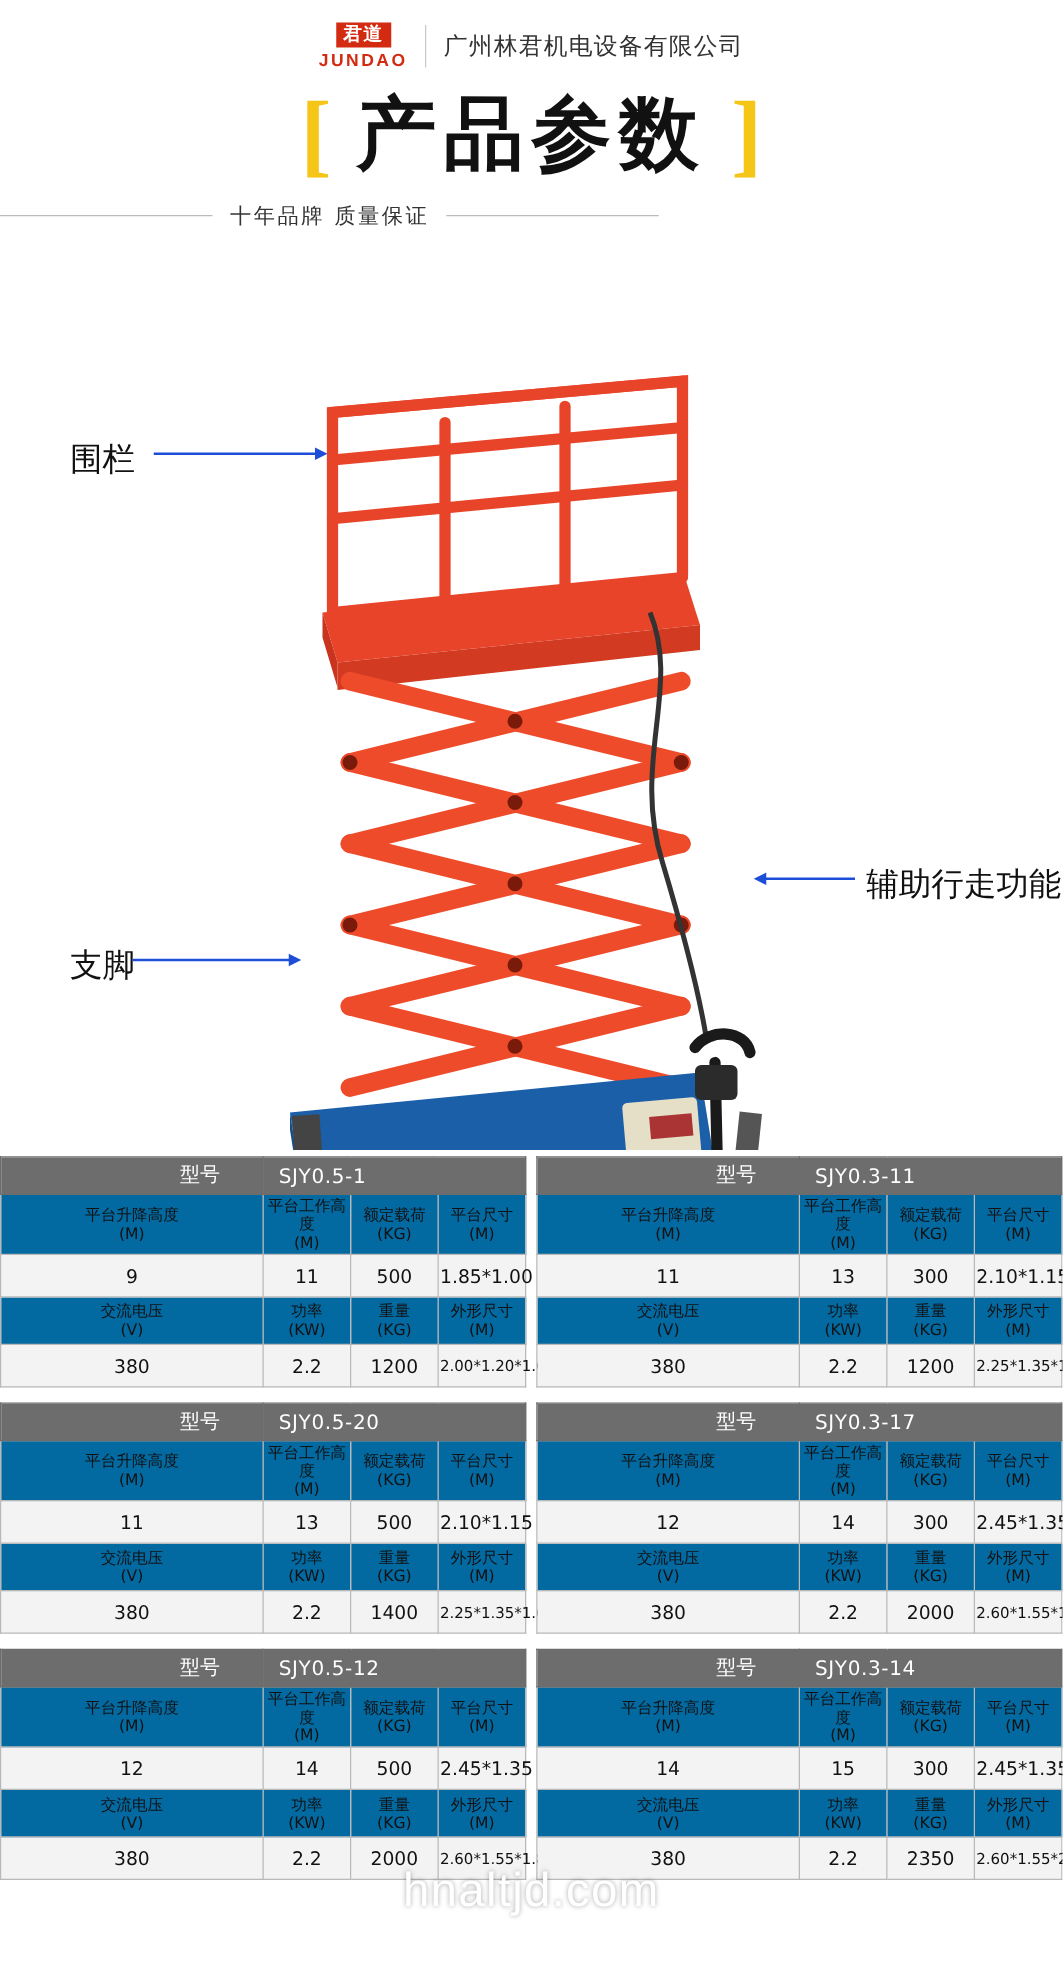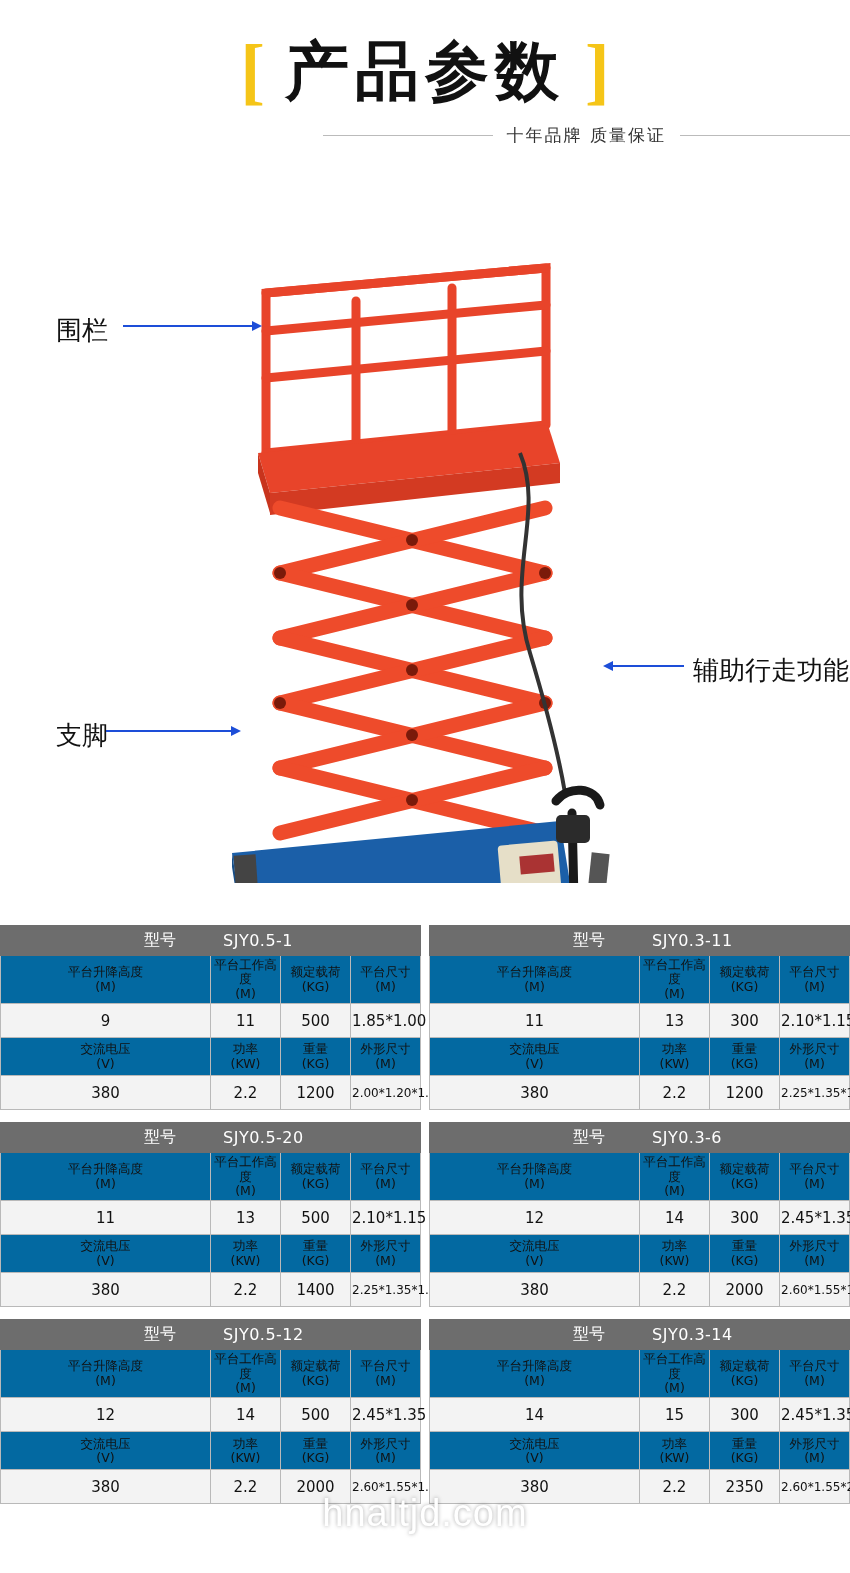--- a/index.html
+++ b/index.html
@@ -77,21 +77,21 @@
     color: #111111;
     letter-spacing: 6px;
     font-weight: bold;
     font-family: "DejaVu Sans", sans-serif;
     line-height: 1;
   }
 
   .subtitle-row {
     display: flex;
     align-items: center;
-    justify-content: flex-end;
+    justify-content: flex-start;
     gap: 14px;
     margin-top: 16px;
   }
   .sub-line {
     width: 170px;
     height: 1px;
     background: #bbbbbb;
   }
   .subtitle {
     font-size: 17px;
@@ -207,20 +207,28 @@
     font-family: "Liberation Sans", sans-serif;
     text-shadow: 0 0 4px rgba(0,0,0,0.35);
     letter-spacing: 1px;
     pointer-events: none;
   }
 </style>
 </head>
 <body>
 
 <div class="header">
+  <div class="brand-row">
+    <div class="logo-block">
+      <div class="logo-cn">君道</div>
+      <div class="logo-en">JUNDAO</div>
+    </div>
+    <div class="logo-divider"></div>
+    <div class="company-name">广州林君机电设备有限公司</div>
+  </div>
 
   <div class="title-row">
     <span class="bracket">[</span>
     <span class="main-title">产品参数</span>
     <span class="bracket">]</span>
   </div>
 
   <div class="subtitle-row">
     <span class="sub-line"></span>
     <span class="subtitle">十年品牌  质量保证</span>
@@ -415,21 +423,21 @@
       <td>1400</td>
       <td class="small">2.25*1.35*1.60</td>
     </tr>
   </tbody>
     </table>
 
   <table class="spec-table">
     <tbody>
         <tr class="model-row">
       <td class="model-label">型号</td>
-      <td class="model-value" colspan="3">SJY0.3-6</td>
+      <td class="model-value" colspan="3">SJY0.3-17</td>
     </tr>
     <tr class="hdr">
       <td><span>平台升降高度</span><br><span>(M)</span></td>
       <td><span>平台工作高度</span><br><span>(M)</span></td>
       <td><span>额定载荷</span><br><span>(KG)</span></td>
       <td><span>平台尺寸</span><br><span>(M)</span></td>
     </tr>
     <tr class="val">
       <td>12</td>
       <td>14</td>

